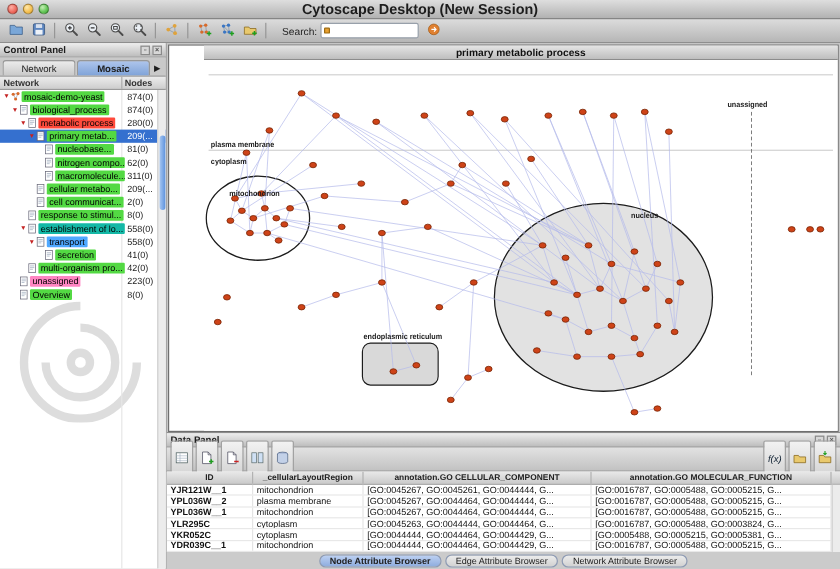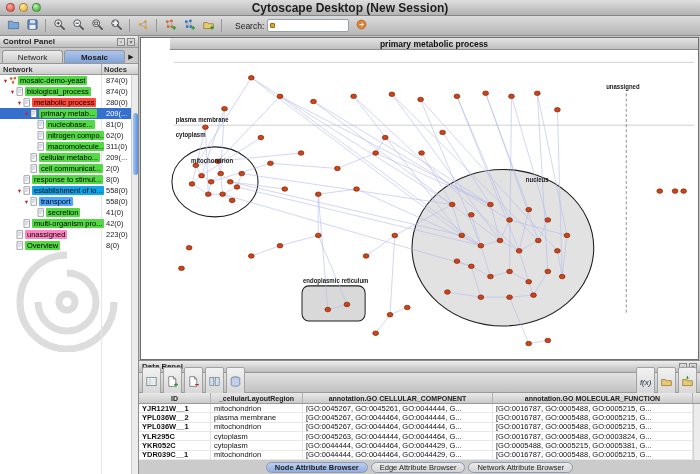--- a/index.html
+++ b/index.html
@@ -354,21 +354,21 @@
           </div>
           <div class="tree-row">
             <span style="flex: 0 0 auto; width: 16px;"></span>
             <span class="tr-arrow">▼</span>
             <span class="tr-icon">
               <svg width="8" height="9" viewBox="0 0 8 9">
                 <rect x="1" y=".8" width="5.6" height="7.4" fill="#fff" stroke="#667" stroke-width=".6"></rect>
                 <path d="M2 2.6h3.6M2 4h3.6M2 5.4h2.4" stroke="#8a9ab0" stroke-width=".5"></path>
               </svg>
             </span>
-            <span class="tr-label" style="background: #0ea5e9;">establishment of lo...</span>
+            <span class="tr-label" style="background: #14b8a6;">establishment of lo...</span>
             <span class="tr-count">558(0)</span>
           </div>
           <div class="tree-row">
             <span style="flex: 0 0 auto; width: 23px;"></span>
             <span class="tr-arrow">▼</span>
             <span class="tr-icon">
               <svg width="8" height="9" viewBox="0 0 8 9">
                 <rect x="1" y=".8" width="5.6" height="7.4" fill="#fff" stroke="#667" stroke-width=".6"></rect>
                 <path d="M2 2.6h3.6M2 4h3.6M2 5.4h2.4" stroke="#8a9ab0" stroke-width=".5"></path>
               </svg>

